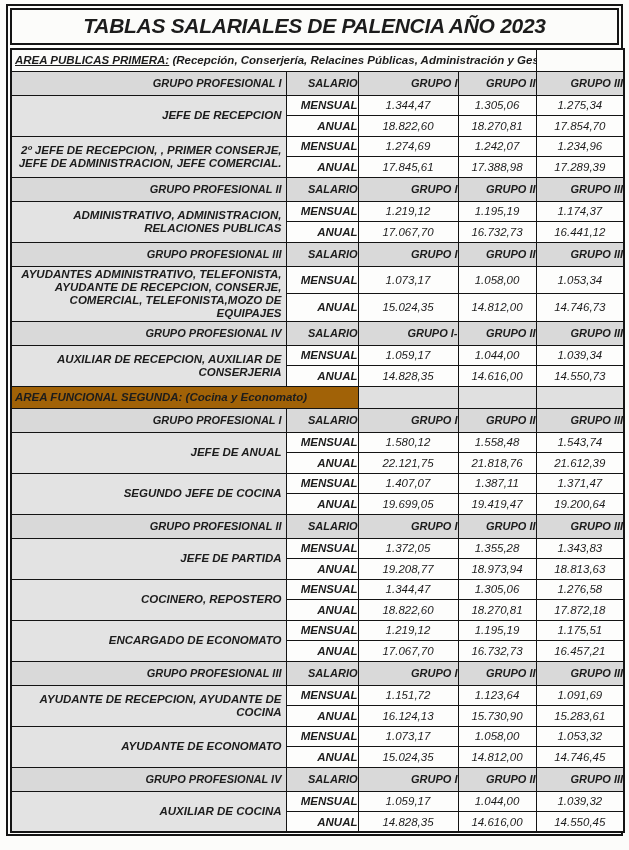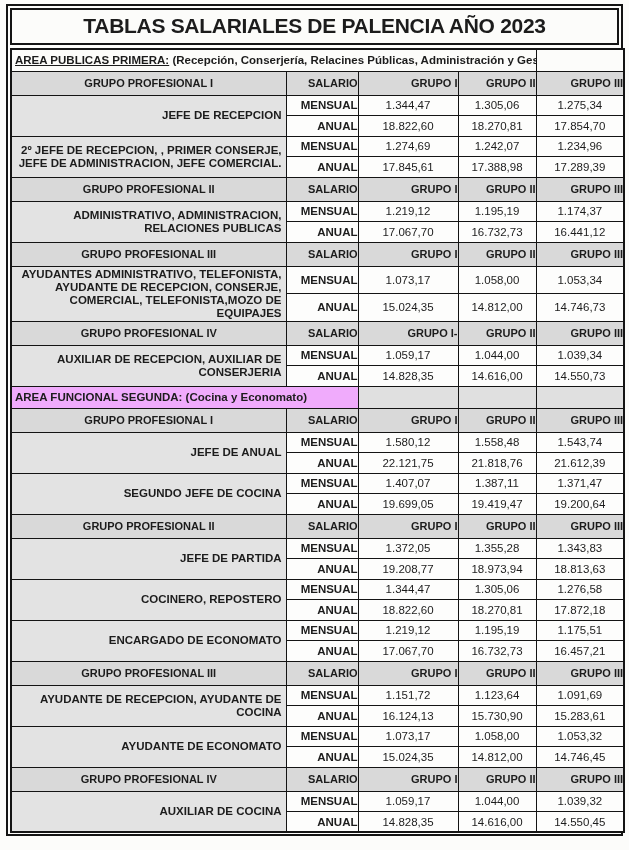--- a/index.html
+++ b/index.html
@@ -14,20 +14,21 @@
   body{
     font-family:"Liberation Sans", sans-serif;
     color:var(--text);
     width:629px;
   }
   .page{
     width:629px;
     height:850px;
     background:var(--paper);
     padding:4px 6px 14px 6px;
+    font-style:italic;
   }
   .frame{
     border:2px solid var(--border);
     padding:2px;
     height:100%;
   }
   .title-box{
     border:2.5px solid var(--border);
     text-align:center;
     font-weight:700;
@@ -51,30 +52,30 @@
   
   tr.row-area td{
     height:22px;
     font-weight:700;
     font-size:11.5px;
     padding:1px 3px;
     background:var(--paper);
     white-space:nowrap;
   }
   tr.row-area.area2 td{background:#e0e0e0;}
-  tr.row-area.area2 td.area-title{background:#f0abfc;}
+  tr.row-area.area2 td.area-title{background:#a16207;}
   span.u{text-decoration:underline;}
   
   tr.row-group td{
     height:24px;
     background:var(--header-bg);
     font-weight:700;
     font-size:11px;
   }
-  tr.row-group td.gname{text-align:center;padding:1px 4px;}
+  tr.row-group td.gname{text-align:right;padding:1px 4px;}
   tr.row-group td.gcol{text-align:right;}
   
   tr.row-data td{height:20.5px;font-size:11.5px;}
   td.jtitle{
     background:var(--job-bg);
     font-weight:700;
     font-size:10.6px;
     line-height:13px;
     text-align:right;
     padding:1px 4px;

